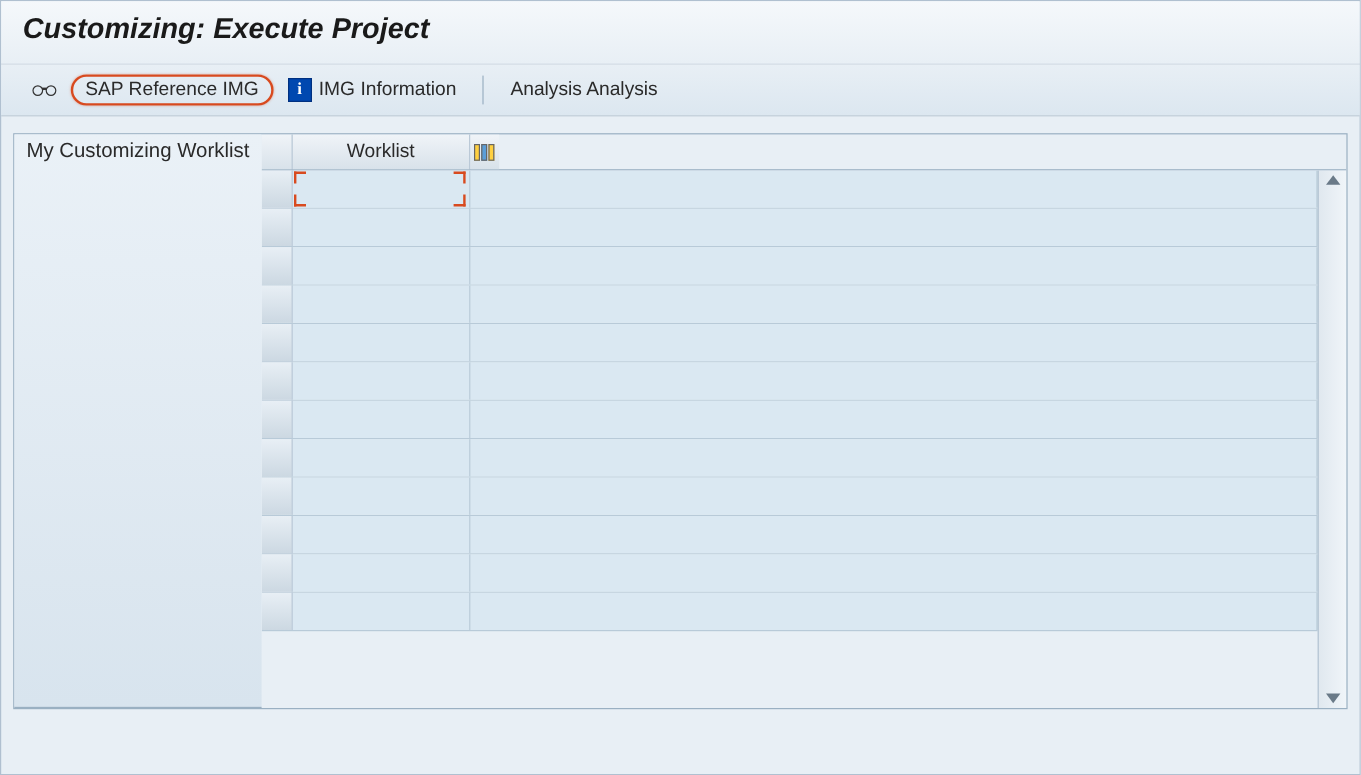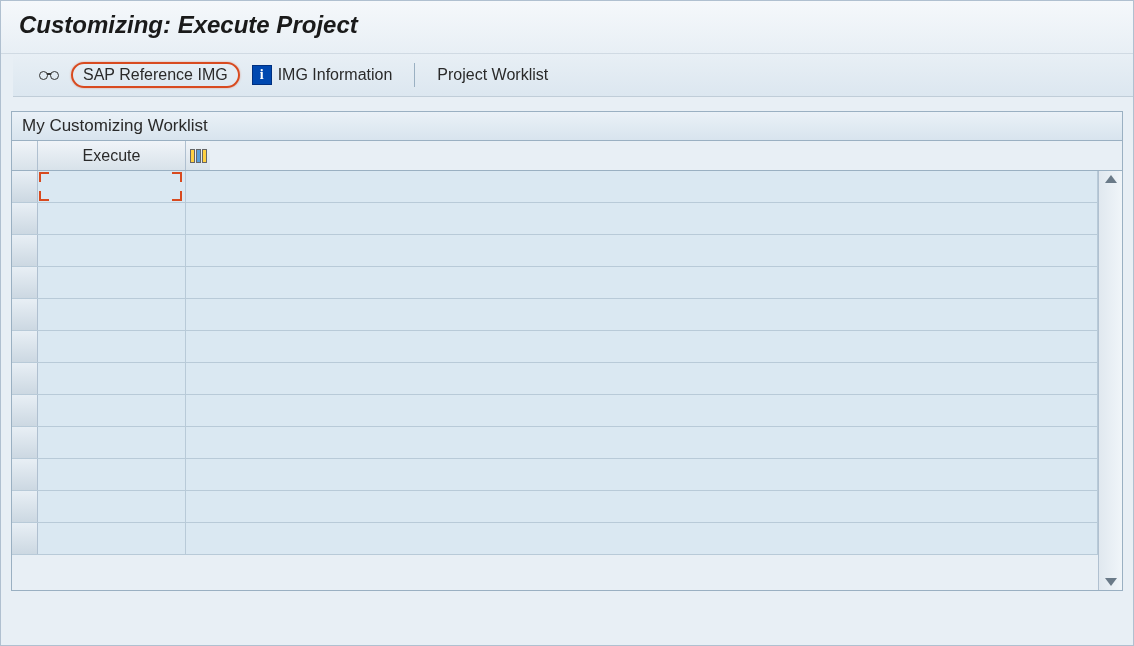--- a/index.html
+++ b/index.html
@@ -27,21 +27,20 @@
   font-style: italic;
   color: #1a1a1a;
 }
 .toolbar {
   background: linear-gradient(to bottom, #e8eff5 0%, #dce7f0 100%);
   padding: 8px 18px;
   display: flex;
   align-items: center;
   gap: 4px;
   border-bottom: 1px solid #c0cdd8;
-  margin-left: 12px;
 }
 .tb-item {
   display: inline-flex;
   align-items: center;
   gap: 6px;
   padding: 2px 8px;
   font-size: 16px;
   color: #2a2a2a;
   cursor: pointer;
 }
@@ -95,21 +94,21 @@
   height: 24px;
   background: #9ab0c2;
   margin: 0 10px;
 }
 .content-panel {
   margin: 14px 10px;
   border: 1px solid #9ab0c2;
   background: #e8eff5;
   height: 480px;
   display: flex;
-  flex-direction: column;
+  flex-direction: row;
 }
 .panel-header {
   background: linear-gradient(to bottom, #eaf1f7 0%, #d8e4ee 100%);
   padding: 4px 10px;
   font-size: 17px;
   color: #2a2a2a;
   border-bottom: 1px solid #9ab0c2;
 }
 .grid-wrap {
   flex: 1;
@@ -236,34 +235,34 @@
     </span>
     <span class="tb-item highlight-ring">
       <span>SAP Reference IMG</span>
     </span>
     <span class="tb-item">
       <span class="info-icon">i</span>
       <span>IMG Information</span>
     </span>
     <span class="tb-sep"></span>
     <span class="tb-item">
-      <span>Project Worklist</span>
+      <span>Analysis Analysis</span>
     </span>
   </div>
 
   <div class="content-panel">
     <div class="panel-header">My Customizing Worklist</div>
 
     <div class="grid-wrap">
       <div class="grid-main">
 
         <div class="col-header-row">
           <div class="sel-col-head"></div>
           <div class="col-head col-head-project">
-            <span>Execute</span>
+            <span>Worklist</span>
           </div>
           <div class="layout-col-head">
             <span class="layout-icon">
                 <span></span>
                 <span></span>
                 <span></span>
               </span>
           </div>
         </div>
 

